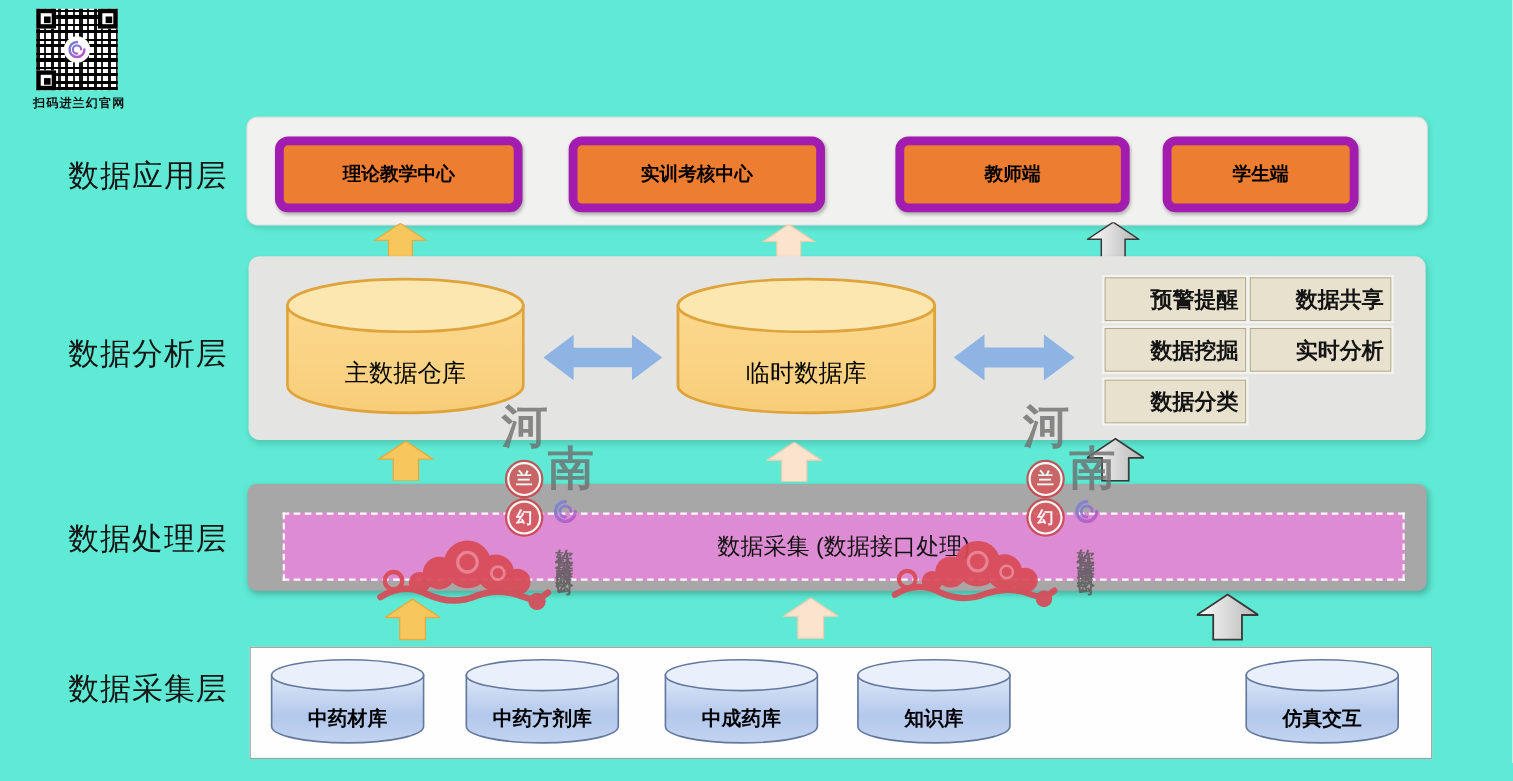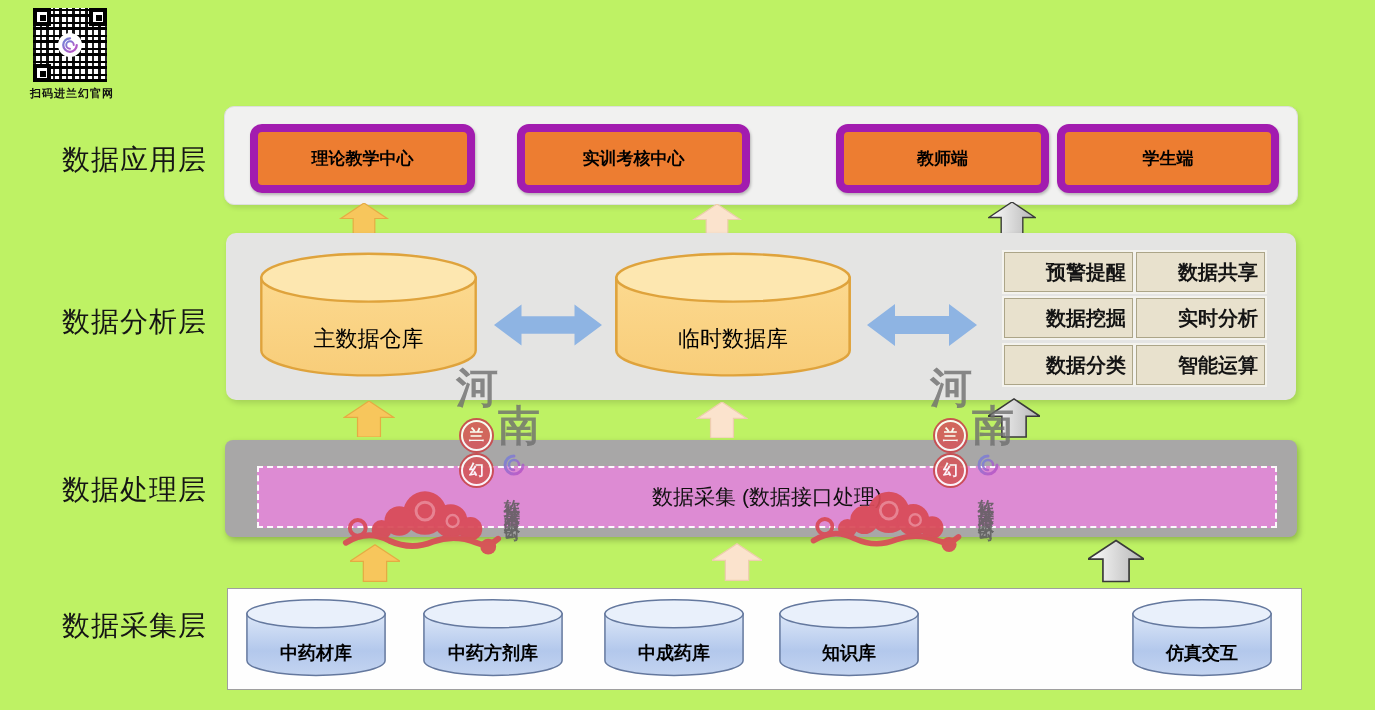--- a/index.html
+++ b/index.html
@@ -1,16 +1,16 @@
 <!DOCTYPE html>
 <html><head>
 <meta charset="utf-8">
 <style>
   html,body{margin:0;padding:0;background:#fff;}
-  #stage{position:relative;width:1375px;height:710px;background:#bef264;overflow:hidden;
+  #stage{position:relative;width:1375px;height:710px;background:#5eead4;overflow:hidden;
          font-family:"Liberation Sans","DejaVu Sans",sans-serif;}
   .abs{position:absolute;}
   
   .layer-label{position:absolute;left:62px;font-size:28px;font-weight:500;color:#151515;letter-spacing:1px;white-space:nowrap;}
   
   .app-container{position:absolute;left:224px;top:106px;width:1072px;height:97px;background:#f1f1f0;
     border:1px solid #dedede;border-radius:10px;box-shadow:2px 3px 5px rgba(0,0,0,.10);}
   .analysis-container{position:absolute;left:226px;top:233px;width:1070px;height:167px;background:#e4e4e3;
     border-radius:10px;box-shadow:2px 3px 6px rgba(0,0,0,.14);}
   .processing-container{position:absolute;left:225px;top:440px;width:1072px;height:97px;background:#a8a7a7;
@@ -81,22 +81,22 @@
   </div>
 
   <div class="layer-label" style="top:141px">数据应用层</div>
   <div class="layer-label" style="top:303px">数据分析层</div>
   <div class="layer-label" style="top:471px">数据处理层</div>
   <div class="layer-label" style="top:607px">数据采集层</div>
 
   <div class="app-container"></div>
   <div class="obox" style="left:250px;width:225px">理论教学中心</div>
   <div class="obox" style="left:517px;width:233px">实训考核中心</div>
-  <div class="obox" style="left:836px;width:213px">教师端</div>
-  <div class="obox" style="left:1057px;width:222px">学生端</div>
+  <div class="obox" style="left:814px;width:213px">教师端</div>
+  <div class="obox" style="left:1057px;width:178px">学生端</div>
 
   <svg class="abs" style="left:338px;top:203px" width="52" height="34" viewBox="0 0 60 44">
     <polygon points="30,0 60,20 44,20 44,44 16,44 16,20 0,20" fill="#f7c65c" stroke="#e5ab43" stroke-width="1.5"></polygon>
     </svg>
   <svg class="abs" style="left:691px;top:204px" width="52" height="34" viewBox="0 0 60 44">
     <polygon points="30,0 60,20 44,20 44,44 16,44 16,20 0,20" fill="#fbe3cd" stroke="#eecdaf" stroke-width="1.5"></polygon>
     </svg>
   <svg class="abs" style="left:988px;top:202px" width="48" height="34" viewBox="0 0 60 44">
     <defs>
         <linearGradient id="gg1" x1="0" y1="0" x2="1" y2="0">
@@ -137,21 +137,20 @@
 
   <svg class="abs" style="left:866px;top:302px" width="112" height="46" viewBox="0 0 110 46">
     <polygon points="0,23 28,2 28,14 82,14 82,2 110,23 82,44 82,32 28,32 28,44" fill="#8eb4e3"></polygon>
     </svg>
 
   <div class="fn-cell" style="left:1004px;top:252px">预警提醒</div>
   <div class="fn-cell" style="left:1136px;top:252px">数据共享</div>
   <div class="fn-cell" style="left:1004px;top:298px">数据挖掘</div>
   <div class="fn-cell" style="left:1136px;top:298px">实时分析</div>
   <div class="fn-cell" style="left:1004px;top:345px">数据分类</div>
-  <div class="fn-cell" style="left:1136px;top:345px">智能运算</div>
 
   <svg class="abs" style="left:343px;top:401px" width="52" height="36" viewBox="0 0 60 44">
     <polygon points="30,0 60,20 44,20 44,44 16,44 16,20 0,20" fill="#f7c65c" stroke="#e5ab43" stroke-width="1.5"></polygon>
     </svg>
   <svg class="abs" style="left:696px;top:402px" width="52" height="36" viewBox="0 0 60 44">
     <polygon points="30,0 60,20 44,20 44,44 16,44 16,20 0,20" fill="#fbe3cd" stroke="#eecdaf" stroke-width="1.5"></polygon>
     </svg>
   <svg class="abs" style="left:988px;top:398px" width="52" height="40" viewBox="0 0 60 44">
     <polygon points="30,0 60,20 44,20 44,44 16,44 16,20 0,20" fill="url(#gg1)" stroke="#3a3a3a" stroke-width="1.8"></polygon>
     </svg>

